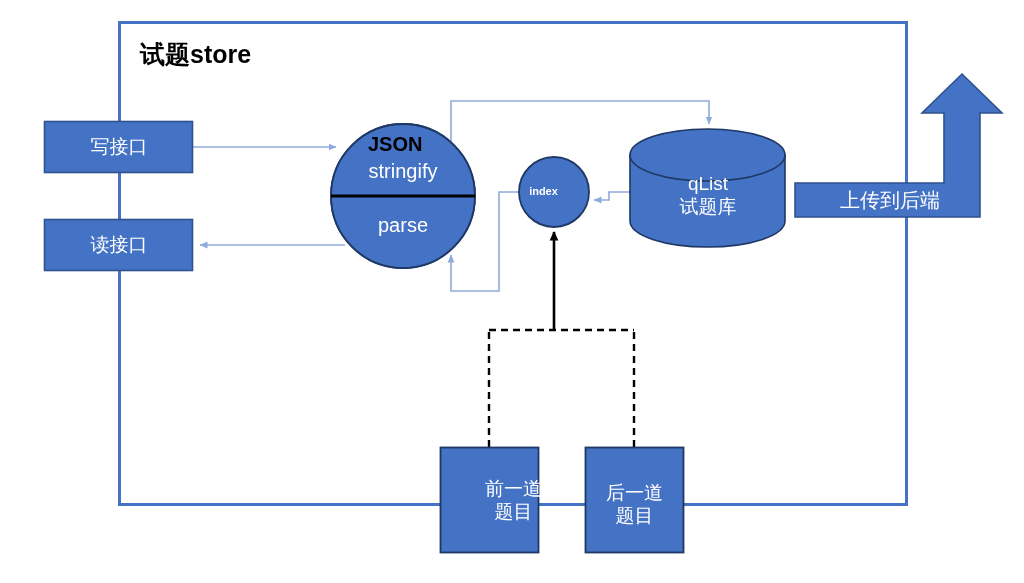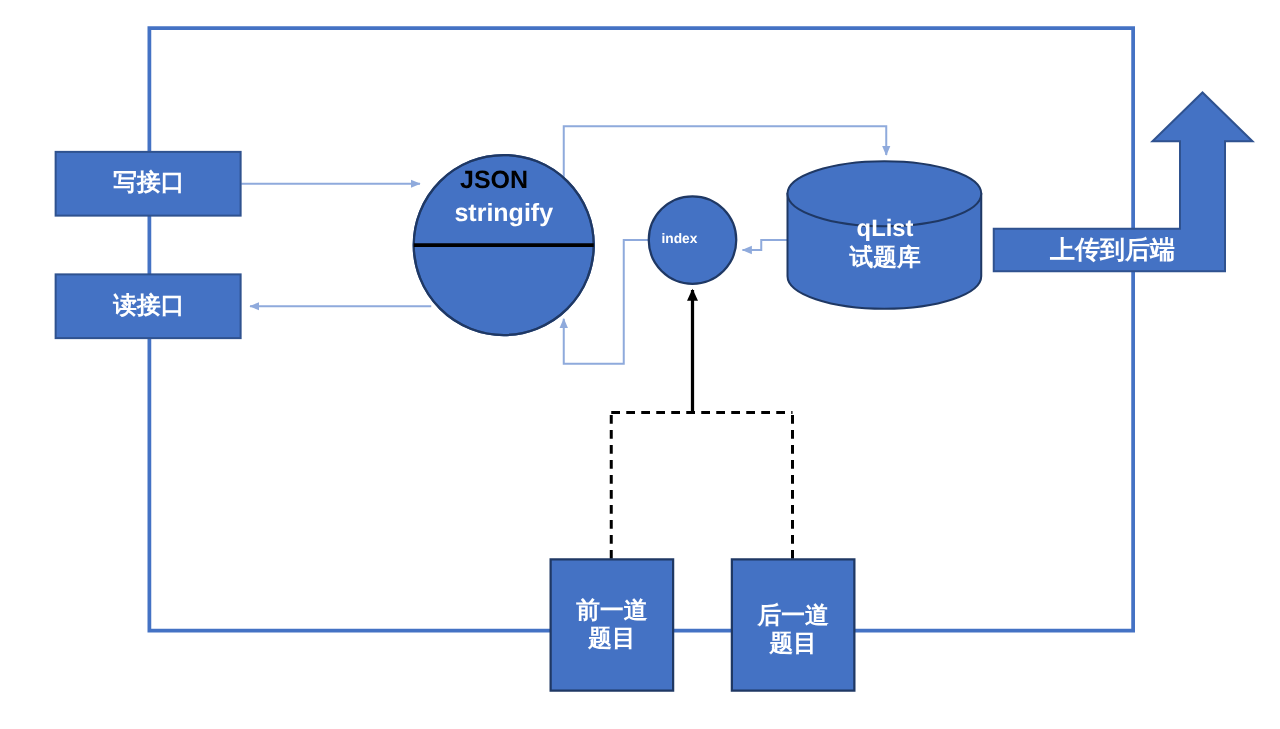--- a/index.html
+++ b/index.html
@@ -28,21 +28,20 @@
   .lbl {
     position: absolute;
     display: flex;
     align-items: center;
     justify-content: center;
     text-align: center;
     color: #ffffff;
     pointer-events: none;
     white-space: pre-line;
     line-height: 1.22;
-    font-weight: bold;
   }
   .title-text {
     position: absolute;
     left: 140px;
     top: 38px;
     font-size: 25px;
     font-weight: bold;
     color: #000000;
     letter-spacing: 0px;
   }
@@ -115,36 +114,38 @@
       <ellipse cx="707.5" cy="155" rx="77.5" ry="26" fill="#4472C4" stroke="#1F3864" stroke-width="1.6"></ellipse>
     </g>
 
     <path d="M795,183 L944,183 L944,113 L922,113 L962,74 L1002,113 L980,113 L980,217 L795,217 z" fill="#4472C4" stroke="#2F528F" stroke-width="1.6"></path>
 
     <rect x="440.5" y="447.5" width="98" height="105" fill="#4472C4" stroke="#1F3864" stroke-width="1.8"></rect>
 
     <rect x="585.5" y="447.5" width="98" height="105" fill="#4472C4" stroke="#1F3864" stroke-width="1.8"></rect>
   </svg>
 
+  <div class="title-text">试题store</div>
 
   <div class="json-text">JSON</div>
 
   <div class="lbl box-label-19" style="left:44px; top:121px; width:150px; height:52px;">写接口</div>
 
   <div class="lbl box-label-20" style="left:331px; top:151px; width:144px; height:40px;">stringify</div>
 
   <div class="lbl box-label-19" style="left:44px; top:219px; width:150px; height:52px;">读接口</div>
 
+  <div class="lbl box-label-20" style="left:331px; top:205px; width:144px; height:40px;">parse</div>
 
   <div class="lbl box-label-11" style="left:519px; top:182px; width:49px; height:20px;">index</div>
 
   <div class="lbl box-label-20" style="left:800px; top:183px; width:180px; height:34px;">上传到后端</div>
 
   <div class="lbl box-label-19" style="left:630px; top:160px; width:156px; height:70px;">qList
 试题库</div>
 
-  <div class="lbl box-label-19" style="left:440px; top:447px; width:99px; height:106px;">前一道
+  <div class="lbl box-label-19" style="left:464px; top:447px; width:99px; height:106px;">前一道
 题目</div>
 
   <div class="lbl box-label-19" style="left:585px; top:447px; width:99px; height:114px;">后一道
 题目</div>
 
 </div>
 
 </body></html>

